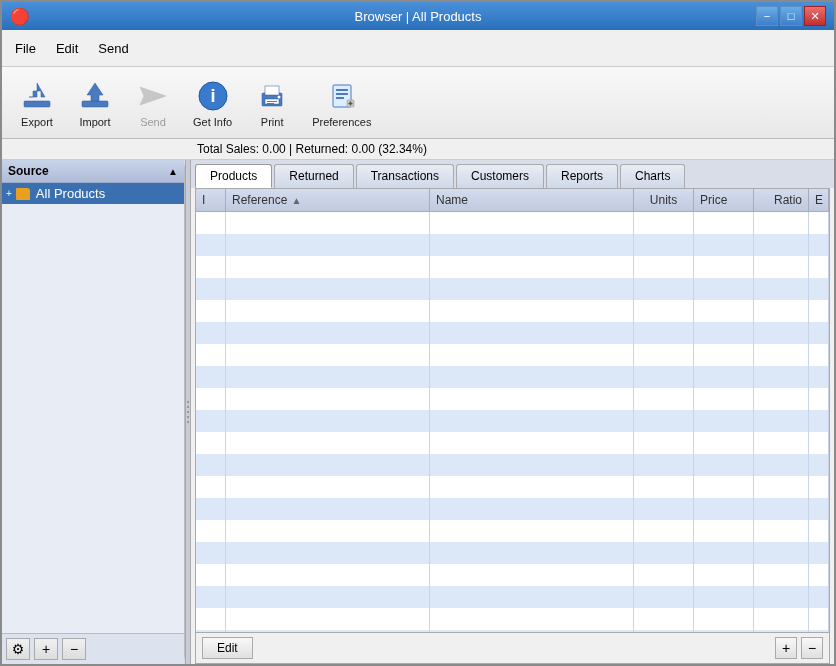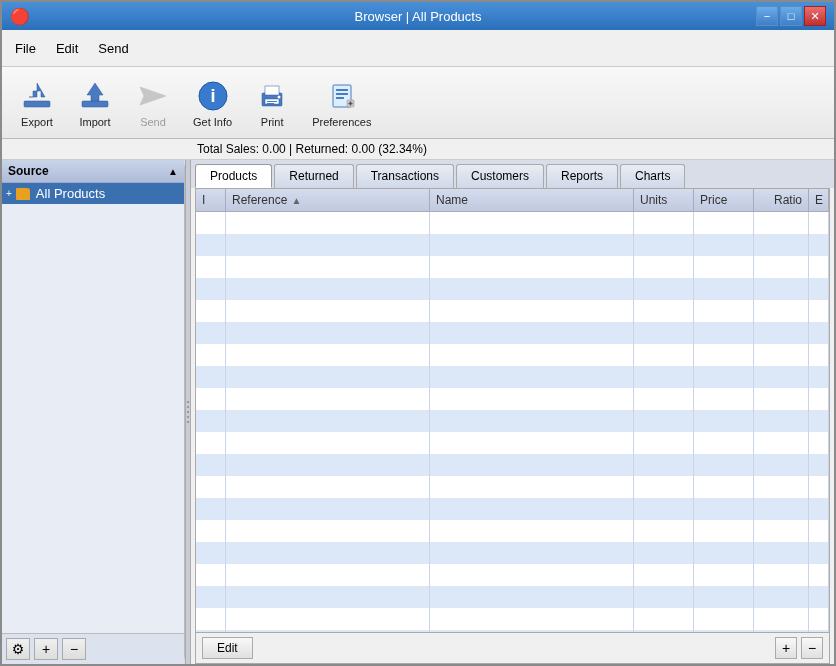--- a/index.html
+++ b/index.html
@@ -258,21 +258,21 @@
       padding: 4px 6px;
       border-right: 1px solid #aab;
       font-size: 12px;
       font-weight: normal;
       color: #333;
       white-space: nowrap;
     }
     .th-id { width: 30px; }
     .th-ref { flex: 2; display: flex; align-items: center; gap: 4px; }
     .th-name { flex: 2; }
-    .th-units { width: 60px; text-align: left; }
+    .th-units { width: 60px; text-align: center; }
     .th-price { width: 60px; }
     .th-ratio { width: 55px; text-align: right; }
     .th-e { width: 20px; }
     .sort-arrow { font-size: 10px; color: #666; }
     .table-body {
       flex: 1;
       overflow: auto;
     }
     .table-row {
       display: flex;

